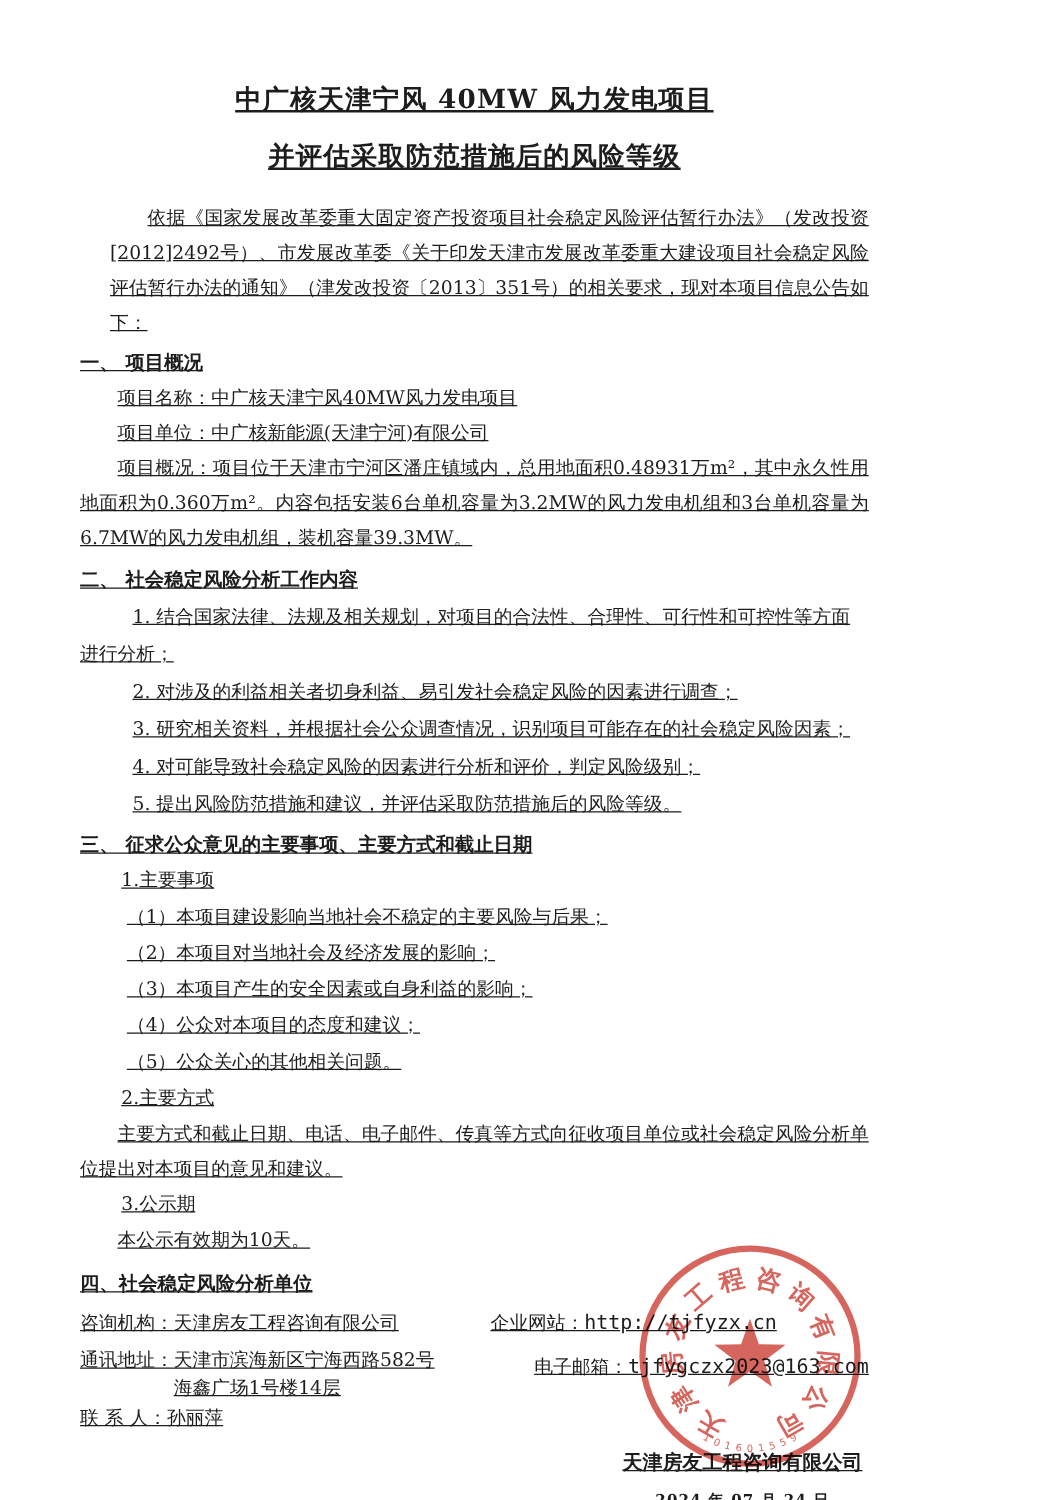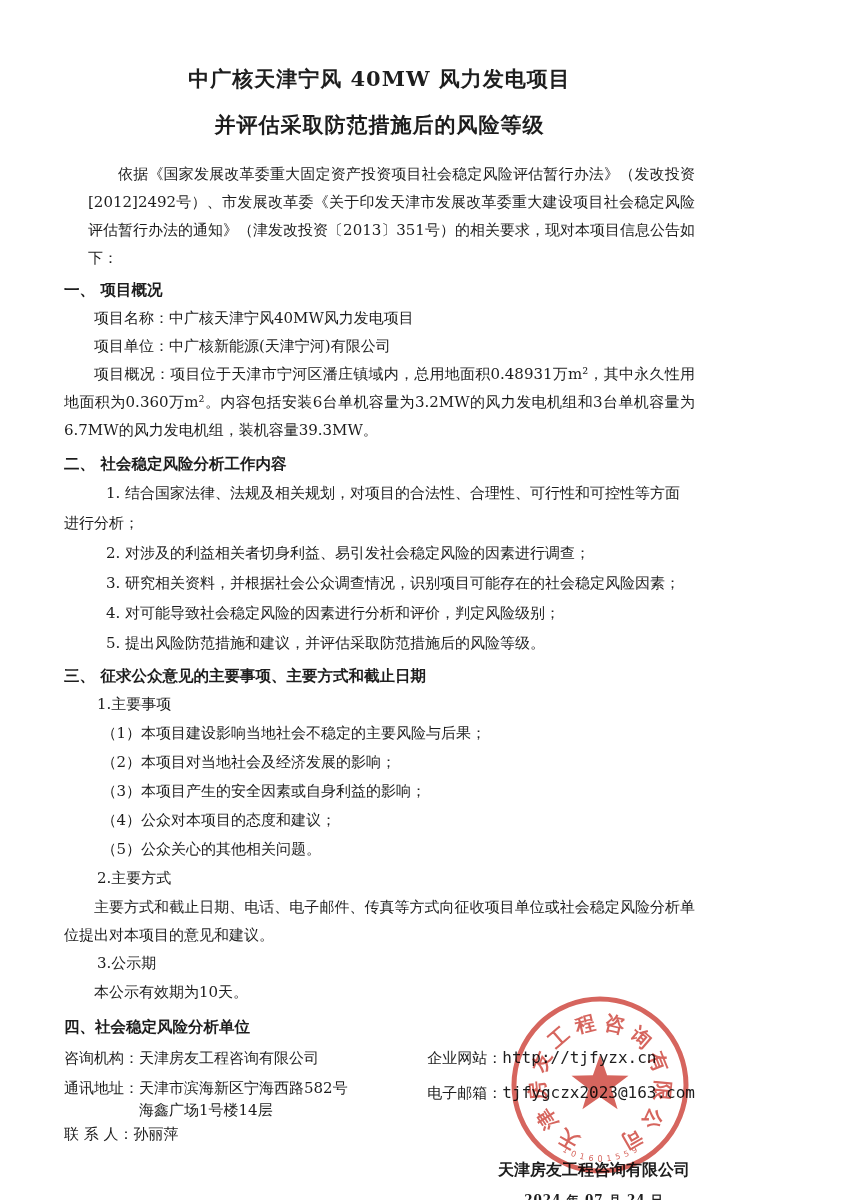--- a/index.html
+++ b/index.html
@@ -4,40 +4,40 @@
 <style>
   * { margin:0; padding:0; box-sizing:border-box; }
   html,body { background:#ffffff; }
   body { width:848px; height:1200px; overflow:hidden; }
   .page {
     position:relative;
     width:759px; height:1200px;
     background:#ffffff;
     padding:64px 64px 16px 64px;
     font-family:"DejaVu Serif","Liberation Serif",serif;
-    font-size:15px; color:#1d1d1d;
+    font-size:15px; color:#1d1d1d;text-decoration:underline;
   }
   .title { text-align:center; font-size:21px; font-weight:700; line-height:30px; letter-spacing:1px; }
   .title2 { margin-top:16px; }
   .intro { margin-top:20px; text-indent:2em; line-height:28px; text-align:justify;margin-left:24px; }
   .sec-heading { font-family:"DejaVu Sans","Liberation Sans",sans-serif; font-weight:700; font-size:15.5px; line-height:28px; margin-top:4px; }
   .sec-heading.mt6 { margin-top:6px; }
   .p-body { text-indent:2em; line-height:28px; text-align:justify; }
   .num-item { text-indent:2.8em; line-height:30px; }
   .sub-title { text-indent:2.2em; line-height:29px; }
   .sub-item { text-indent:2.5em; line-height:29px; }
   .p29 { line-height:29px; }
   .contact { display:flex; margin-top:6px; line-height:22px;gap:20px; }
   .contact-left { width:391px; }
   .contact-right { flex:1; }
   .c-row { display:flex; margin-top:0; }
   .c-row .label { white-space:nowrap; }
   .c-row.mt8 { margin-top:8px; }
   .c-row.mt4 { margin-top:2px; }
-  .c-row.mt13 { margin-top:13px; }
+  .c-row.mt13 { margin-top:13px;margin-left:35px; }
   .mono { font-family:"DejaVu Sans Mono","Liberation Mono",monospace; font-size:16px; }
   .addr-val { display:block; }
   .signature { margin-top:14px; margin-left:330px; width:400px; text-align:center; }
   .sig-company { font-family:"DejaVu Sans","Liberation Sans",sans-serif; font-weight:700; font-size:16px; line-height:22px; }
   .sig-date { margin-top:11px; font-weight:700; font-size:12px; letter-spacing:1px; }
   .stamp { position:absolute; left:508px; top:993px; width:184px; height:184px; mix-blend-mode:multiply; opacity:.85; pointer-events:none; }
   .stamp-char { font-family:"DejaVu Serif","Liberation Serif",serif; font-weight:700; font-size:20px; text-anchor:middle; }
   .stamp-serial { font-family:"DejaVu Sans","Liberation Sans",sans-serif; font-size:8px; text-anchor:middle; }
 </style>
 </head>

